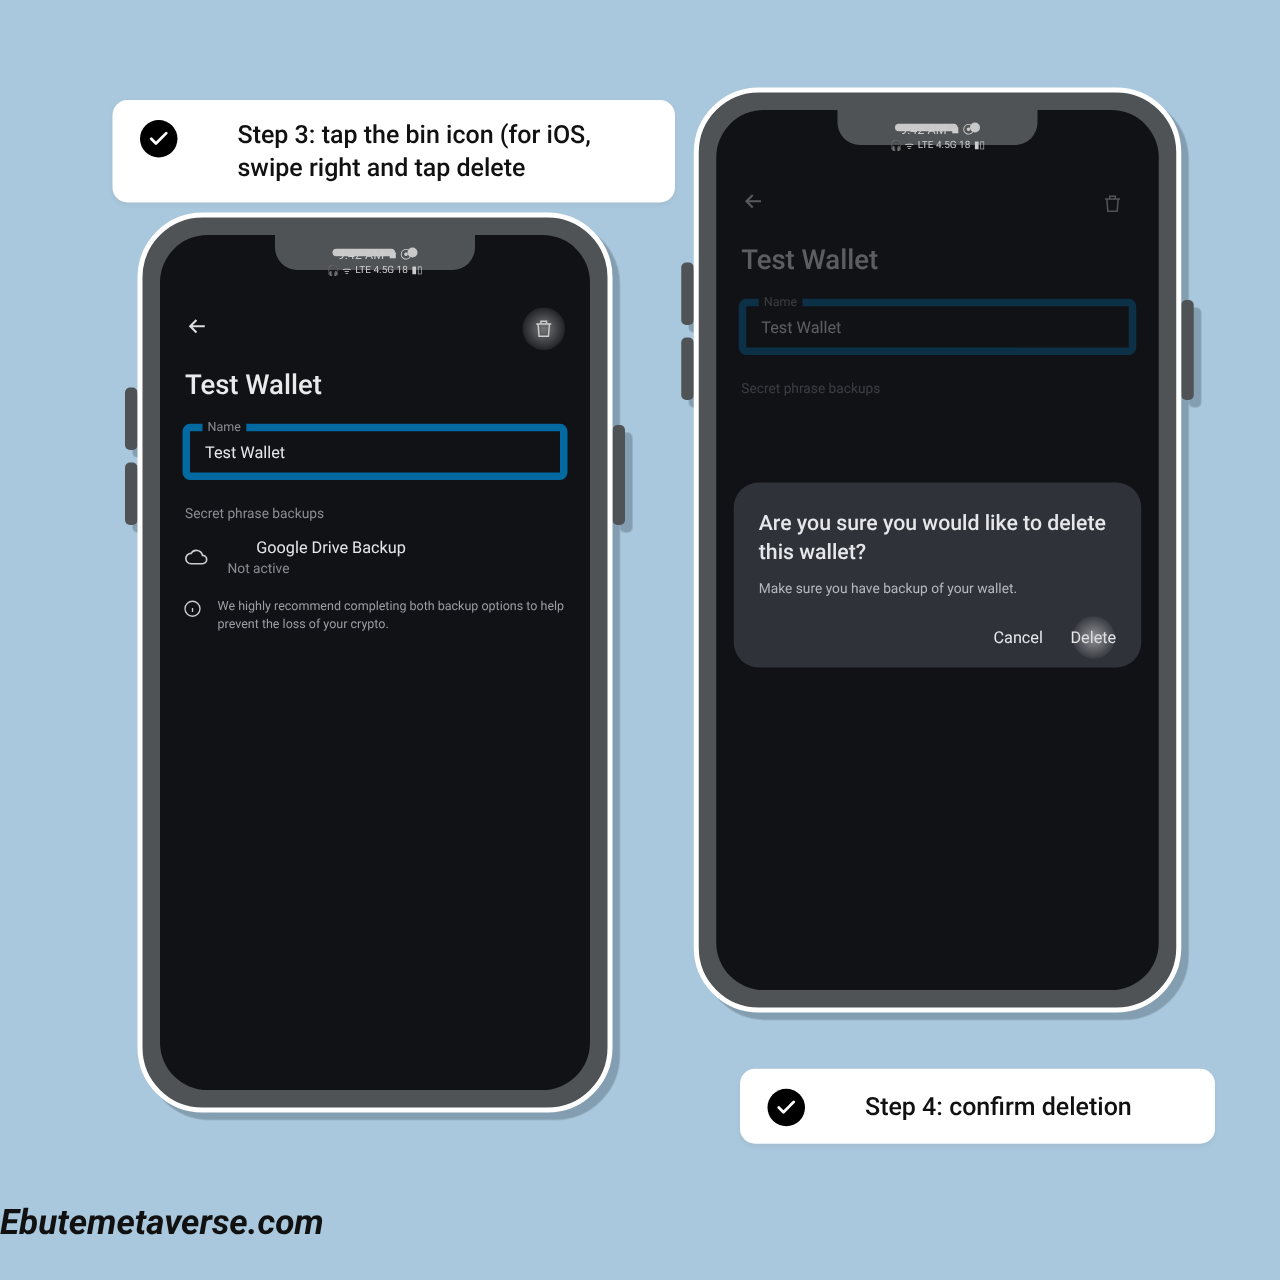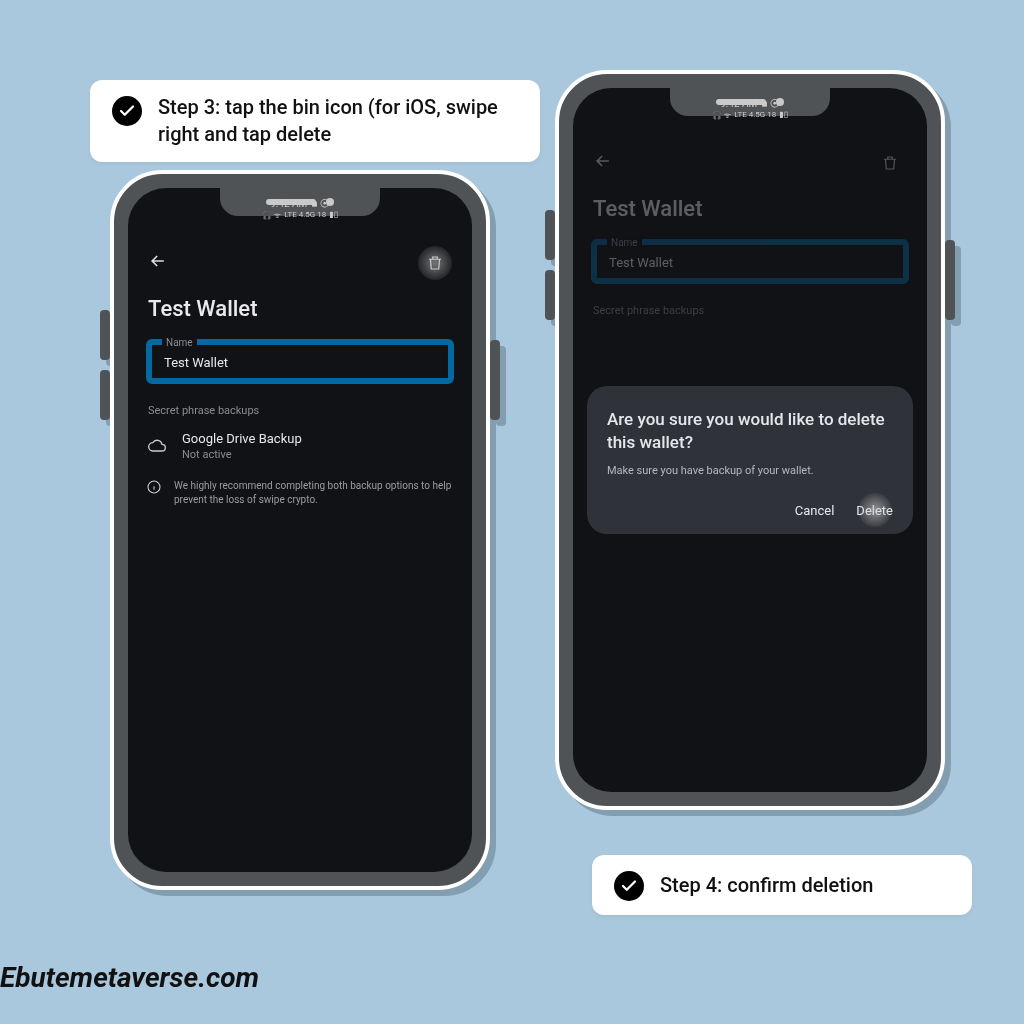--- a/index.html
+++ b/index.html
@@ -23,21 +23,21 @@
   }
   .callout .check {
     width: 30px; height: 30px;
     border-radius: 50%;
     background: #000;
     display: flex; align-items: center; justify-content: center;
     flex-shrink: 0;
     margin-top: 2px;
   }
   .callout .check svg { width: 18px; height: 18px; fill: #fff; }
-  .callout .text { font-size: 20px; color: #111; line-height: 1.35; font-weight: 500; }
+  .callout .text { font-size: 20px; color: #111; line-height: 1.35; font-weight: 500; margin-left: 32px; }
   .callout1 { left: 90px; top: 80px; width: 450px; }
   .callout2 { left: 592px; top: 855px; width: 380px; align-items: center; }
 
   .phone-wrap {
     position: absolute;
     filter: drop-shadow(6px 6px 0 rgba(60,80,95,0.35));
   }
   .phone1 { left: 110px; top: 170px; width: 380px; height: 720px; }
   .phone2 { left: 555px; top: 70px; width: 390px; height: 740px; }
 
@@ -124,21 +124,21 @@
   .section-label { font-size: 11px; color: #8a8c92; margin: 6px 0 14px 2px; }
 
   .option-row {
     display: flex; align-items: center; gap: 14px;
     margin-bottom: 18px;
   }
   .option-row .opt-icon {
     width: 22px; display:flex; justify-content:center;
   }
   .option-row .opt-icon svg { width: 20px; height: 20px; stroke: #ccc; fill: none; stroke-width: 1.6; }
-  .option-row .opt-text .opt-title { font-size: 13px; color: #e6e7ea; }
+  .option-row .opt-text .opt-title { font-size: 13px; color: #e6e7ea; margin-left: 23px; }
   .option-row .opt-text .opt-sub { font-size: 11px; color: #8a8c92; margin-top:2px; }
 
   .info-row { display:flex; gap: 12px; align-items:flex-start; margin-top: 6px; }
   .info-row .info-icon svg { width: 16px; height:16px; stroke:#ccc; fill:none; stroke-width:1.6; }
   .info-row .info-text { font-size: 10px; color: #9b9da3; line-height:1.4; }
 
   
   .screen.dimmed .app-content > *:not(.overlay) { opacity: 0.35; }
   .overlay {
     position: absolute; inset: 0;
@@ -235,21 +235,21 @@
         </div>
 
 
         <div class="info-row">
           <div class="info-icon">
             <svg viewBox="0 0 24 24">
                 <circle cx="12" cy="12" r="9"></circle>
                 <path d="M12 8h.01M12 11v5"></path>
               </svg>
           </div>
-          <div class="info-text">We highly recommend completing both backup options to help prevent the loss of swipe crypto.</div>
+          <div class="info-text">We highly recommend completing both backup options to help prevent the loss of your crypto.</div>
         </div>
       </div>
     </div>
   </div>
 </div>
 
 <div class="phone-wrap phone2">
   <div class="phone-btn-l1"></div>
   <div class="phone-btn-l2"></div>
   <div class="phone-btn-r"></div>

